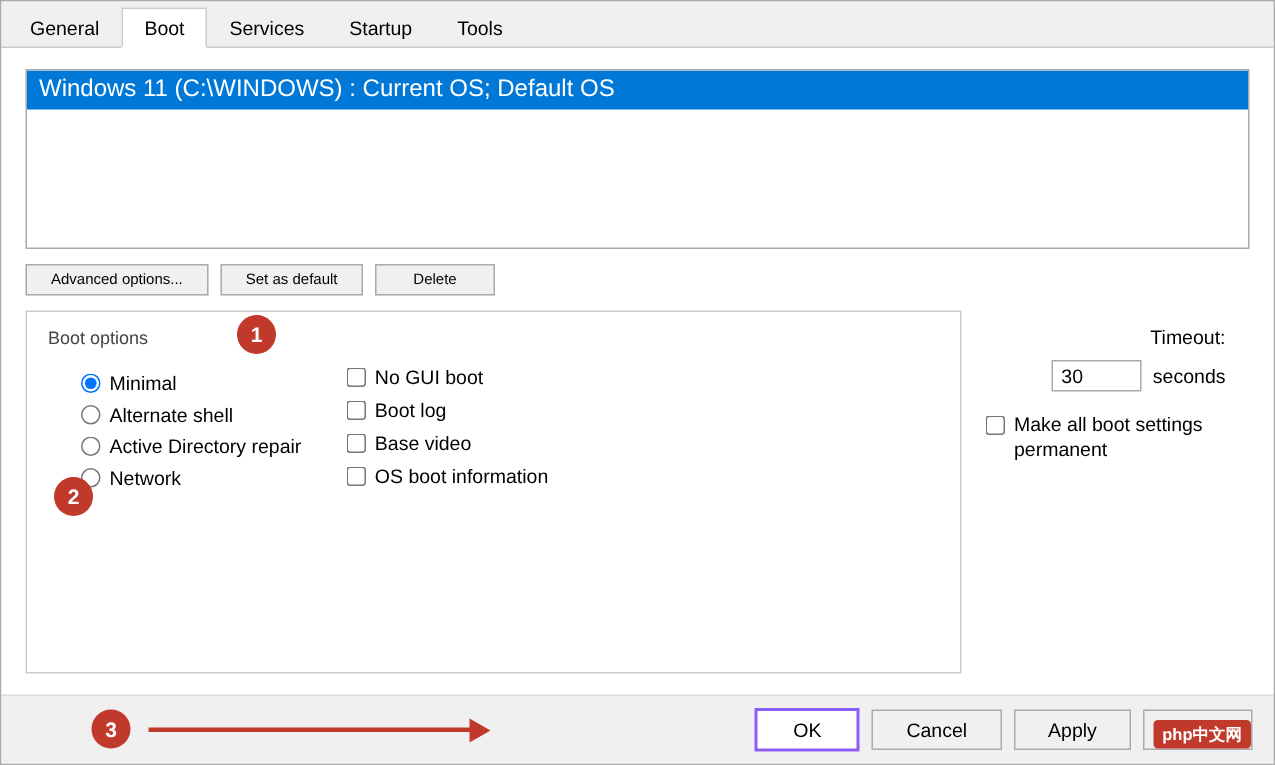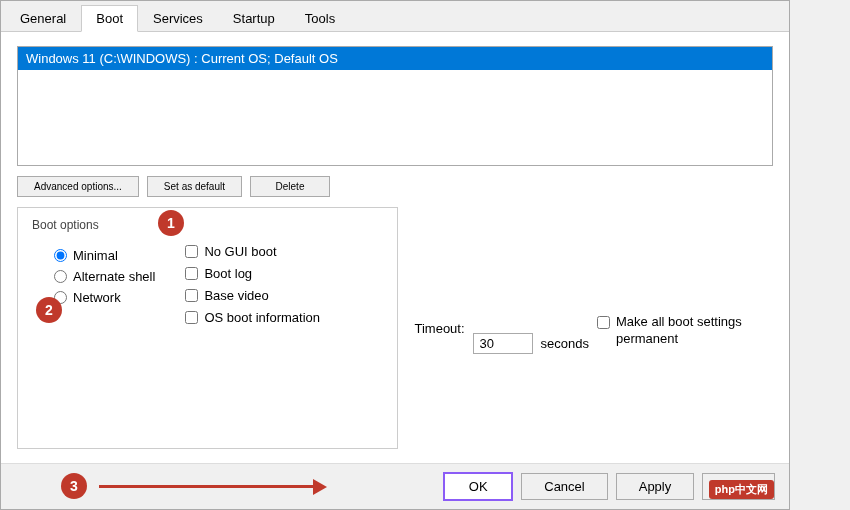--- a/index.html
+++ b/index.html
@@ -5,21 +5,21 @@
     * { box-sizing: border-box; margin: 0; padding: 0; }
     body {
       font-family: 'Segoe UI', Tahoma, Geneva, Verdana, sans-serif;
       font-size: 13px;
       background: #f0f0f0;
       width: 850px;
       height: 510px;
       overflow: hidden;
     }
     .window {
-      width: 790px;
+      width: 850px;
       height: 510px;
       background: #f9f9f9;
       border: 1px solid #aaa;
       display: flex;
       flex-direction: column;
     }
     .tab-bar {
       background: #f0f0f0;
       display: flex;
       border-bottom: 1px solid #ccc;
@@ -50,21 +50,21 @@
       background: #fff;
     }
     .boot-list-container {
       border: 1px solid #aaa;
       background: #fff;
       height: 120px;
       overflow-y: auto;
     }
     .boot-list-item {
       padding: 4px 8px;
-      font-size: 13px;
+      font-size: 16px;
     }
     .boot-list-item.selected {
       background: #0078d7;
       color: #fff;
     }
     .button-row {
       display: flex;
       gap: 8px;
     }
     .btn {
@@ -115,34 +115,33 @@
     }
     .sub-options {
       margin-left: 22px;
       display: flex;
       flex-direction: column;
       gap: 6px;
       margin-top: 4px;
     }
     .timeout-box {
       display: flex;
-      flex-direction: row;
-      align-items: center;
+      flex-direction: column;
+      align-items: flex-end;
       padding: 10px 16px;
       min-width: 180px;
       gap: 8px;
     }
     .timeout-label {
       font-size: 13px;
     }
     .timeout-row {
       display: flex;
       align-items: center;
       gap: 8px;
-      margin-top: 31px;
     }
     .timeout-input {
       width: 60px;
       border: 1px solid #aaa;
       padding: 2px 6px;
       font-size: 13px;
       text-align: left;
     }
     .make-permanent {
       display: flex;
@@ -286,20 +285,24 @@
             <div class="sub-options" style="position:relative;">
 
               <div class="circle-badge badge-2">2</div>
               <div class="option-row">
                 <input type="radio" name="safe-sub" id="minimal" checked="" style="">
                 <label for="minimal">Minimal</label>
               </div>
               <div class="option-row">
                 <input type="radio" name="safe-sub" id="alt-shell" style="">
                 <label for="alt-shell">Alternate shell</label>
+              </div>
+              <div class="option-row">
+                <input type="radio" name="safe-sub" id="ad-repair" style="">
+                <label for="ad-repair">Active Directory repair</label>
               </div>
               <div class="option-row">
                 <input type="radio" name="safe-sub" id="network" style="">
                 <label for="network">Network</label>
               </div>
             </div>
           </div>
 
           <div class="col-right">
             <div class="option-row">

